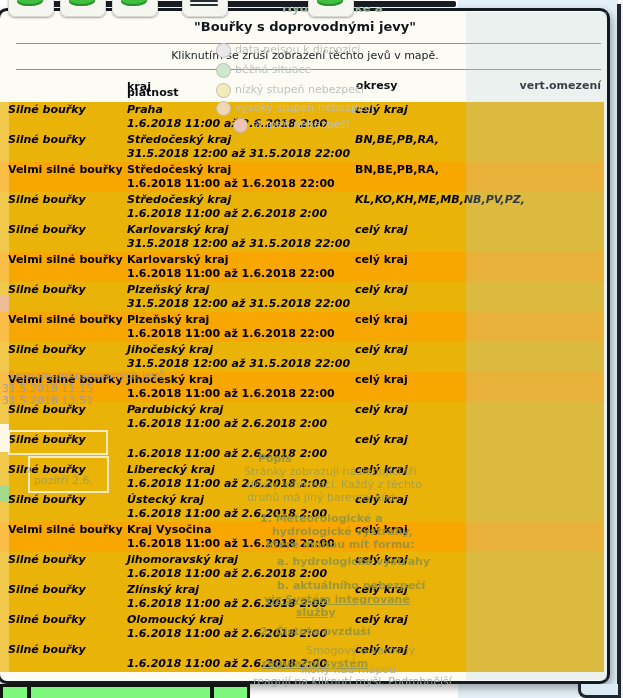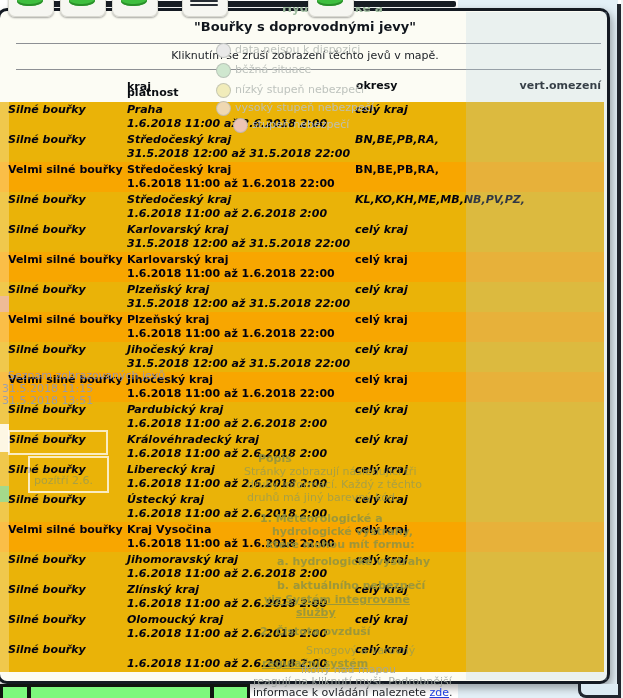--- a/index.html
+++ b/index.html
@@ -166,21 +166,20 @@
         <span class="c-platnost">1.6.2018 11:00 až 1.6.2018 22:00</span>
       </div>
       <div class="row yellow" style="top: 300px;">
         <span class="c-type">Silné bouřky</span>
         <span class="c-kraj">Pardubický kraj</span>
         <span class="c-okresy">celý kraj</span>
         <span class="c-platnost">1.6.2018 11:00 až 2.6.2018 2:00</span>
       </div>
       <div class="row yellow" style="top: 330px;">
         <span class="c-type">Silné bouřky</span>
-        <span class="c-kraj">Královéhradecký kraj</span>
         <span class="c-okresy">celý kraj</span>
         <span class="c-platnost">1.6.2018 11:00 až 2.6.2018 2:00</span>
       </div>
       <div class="row yellow" style="top: 360px;">
         <span class="c-type">Silné bouřky</span>
         <span class="c-kraj">Liberecký kraj</span>
         <span class="c-okresy">celý kraj</span>
         <span class="c-platnost">1.6.2018 11:00 až 2.6.2018 2:00</span>
       </div>
       <div class="row yellow" style="top: 390px;">
@@ -275,14 +274,13 @@
       <div class="ghost-box" style="left: 28px; top: 456px; width: 77px; height: 33px;"></div>
     </div>
 
   <div class="abs" id="bottom-cells-bg"></div>
   <div id="bottom-cells">
       <div class="abs green-cell" style="left: 3px; width: 24px;"></div>
       <div class="abs green-cell" style="left: 31px; width: 179px;"></div>
       <div class="abs green-cell" style="left: 214px; width: 33px;"></div>
     </div>
   <div class="abs" id="bottom-right-corner"></div>
-  <div class="abs" id="bottom-note"><span>informace k ovládání naleznete </span><a>zde</a><span>.</span></div>
 </div>
 
 </body></html>

